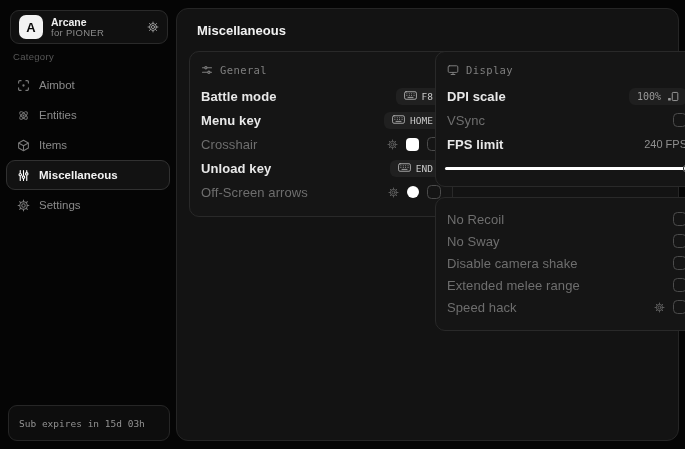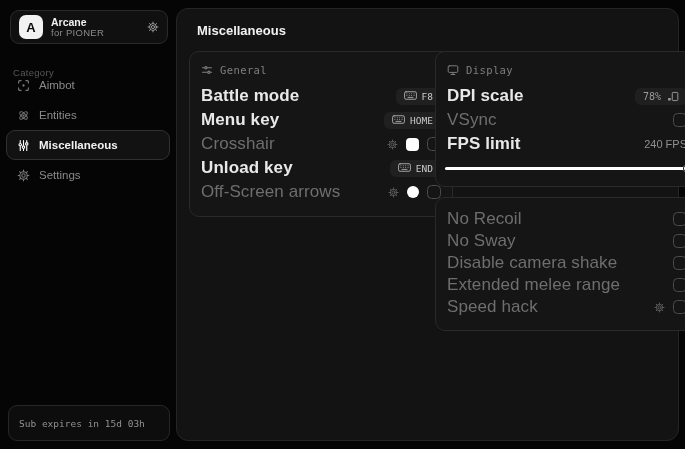--- a/index.html
+++ b/index.html
@@ -12,21 +12,21 @@
   .brand-card{position:absolute;left:10px;top:10px;width:158px;height:34px;
               background:#101010;border:1px solid #2a2a2a;border-radius:9px;
               display:flex;align-items:center;padding:0 8px;box-sizing:border-box;gap:8px;}
   .logo{width:24px;height:24px;background:#f2f2f2;border-radius:7px;display:flex;
         align-items:center;justify-content:center;color:#0a0a0a;font-weight:bold;font-size:13px;}
   .brand-text{flex:1;line-height:1.15;}
   .brand-name{font-size:10.5px;font-weight:bold;color:#f0f0f0;}
   .brand-sub{font-size:9.5px;color:#8b8b8b;letter-spacing:.3px;}
   .brand-gear{color:#9a9a9a;display:flex;cursor:pointer;}
 
-  .cat-label{position:absolute;left:13px;top:67px;font-size:9.5px;color:#585858;letter-spacing:.3px;}
+  .cat-label{position:absolute;left:13px;top:51px;font-size:9.5px;color:#585858;letter-spacing:.3px;}
   .nav{position:absolute;left:6px;top:70px;width:164px;}
   .nav-item{height:28px;display:flex;align-items:center;gap:9px;padding:0 10px;
             color:#8a8a8a;font-size:11.5px;border:1px solid transparent;border-radius:9px;
             margin-bottom:0;cursor:pointer;}
   .nav-item .ic{display:flex;color:#7a7a7a;}
   .nav-item.active{border-color:#313131;background:#121212;color:#f2f2f2;font-weight:bold;}
   .nav-item.active .ic{color:#ffffff;}
 
   .sub-card{position:absolute;left:8px;bottom:8px;width:162px;height:36px;
             background:#0d0d0d;border:1px solid #262626;border-radius:9px;
@@ -40,21 +40,21 @@
   .page-title{font-size:13px;font-weight:bold;color:#f2f2f2;margin:0 0 13px 8px;}
   .cols{display:flex;gap:10px;}
   .col{width:236px;display:flex;flex-direction:column;gap:10px;}
   .panel{box-sizing:border-box;width:264px;background:#151515;border:1px solid #292929;
          border-radius:10px;padding:10px 11px 12px 11px;}
   .panel-head{display:flex;align-items:center;gap:7px;color:#7f7f7f;font-size:10.5px;
               letter-spacing:.4px;margin:2px 0 8px 0;}
   .panel-head .ic{display:flex;color:#7f7f7f;}
   .row{height:24px;display:flex;align-items:center;justify-content:space-between;}
   .row-sm{height:22px;}
-  .lbl{font-size:17px;color:#e8e8e8;font-weight:bold;letter-spacing:.1px;}
+  .lbl{font-size:13px;color:#e8e8e8;font-weight:bold;letter-spacing:.1px;}
   .lbl.dim{color:#6e6e6e;font-weight:normal;}
   .rhs{display:flex;align-items:center;gap:8px;}
 
   .keychip{display:flex;align-items:flex-start;gap:5px;background:#202020;border-radius:6px;
            padding:3px 8px;color:#c9c9c9;font-size:9.5px;cursor:pointer;}
   .keychip .ic{display:flex;color:#b5b5b5;}
 
   .checkbox{width:14px;height:14px;border:1.3px solid #4b4b4b;border-radius:4.5px;
             box-sizing:border-box;background:transparent;cursor:pointer;}
   .swatch-sq{width:13px;height:13px;background:#fff;border-radius:4px;cursor:pointer;}
@@ -109,20 +109,29 @@
       </div>
       <div class="nav-item">
         <span class="ic">
           <svg width="13" height="13" viewBox="0 0 16 16" fill="none" stroke="currentColor" stroke-width="1.2">
             <ellipse cx="8" cy="8" rx="6" ry="2.5" transform="rotate(45 8 8)"></ellipse>
             <ellipse cx="8" cy="8" rx="6" ry="2.5" transform="rotate(-45 8 8)"></ellipse>
             <circle cx="8" cy="8" r="1.2" fill="currentColor" stroke="none"></circle>
           </svg>
           </span>
         <span>Entities</span>
+      </div>
+      <div class="nav-item">
+        <span class="ic">
+          <svg width="13" height="13" viewBox="0 0 16 16" fill="none" stroke="currentColor" stroke-width="1.3" stroke-linejoin="round">
+            <path d="M8 1.6 14 5v6L8 14.4 2 11V5z"></path>
+              <path d="M2 5l6 3.4L14 5M8 8.4v6"></path>
+          </svg>
+          </span>
+        <span>Items</span>
       </div>
       <div class="nav-item active">
         <span class="ic">
           <svg width="13" height="13" viewBox="0 0 16 16" fill="none" stroke="currentColor" stroke-width="1.4" stroke-linecap="round">
             <path d="M4 2v2.6M4 9.4V14M8 2v5.6M8 12.4V14M12 2v1.6M12 8.4V14"></path>
             <circle cx="4" cy="7" r="1.5"></circle>
               <circle cx="8" cy="10" r="1.5"></circle>
               <circle cx="12" cy="6" r="1.5"></circle>
           </svg>
           </span>
@@ -242,21 +251,21 @@
                 <rect x="1.6" y="2.4" width="12.8" height="8.8" rx="1.5"></rect>
                   <path d="M5.5 14h5M8 11.2V14"></path>
               </svg>
               </span>
             <span>Display</span>
           </div>
 
           <div class="row">
             <span class="lbl">DPI scale</span>
             <span class="chip-val mono">
-              <span>78%</span>
+              <span>100%</span>
               <span class="ic">
                 <svg width="12" height="11" viewBox="0 0 16 14" fill="none" stroke="currentColor" stroke-width="1.3">
                   <rect x="7" y="1.6" width="7.4" height="10.8" rx="1.2"></rect>
                   <rect x="1.4" y="9" width="3.6" height="3.4" rx="0.8" fill="currentColor" stroke="none"></rect>
                 </svg>
                 </span>
             </span>
           </div>
 
           <div class="row">

